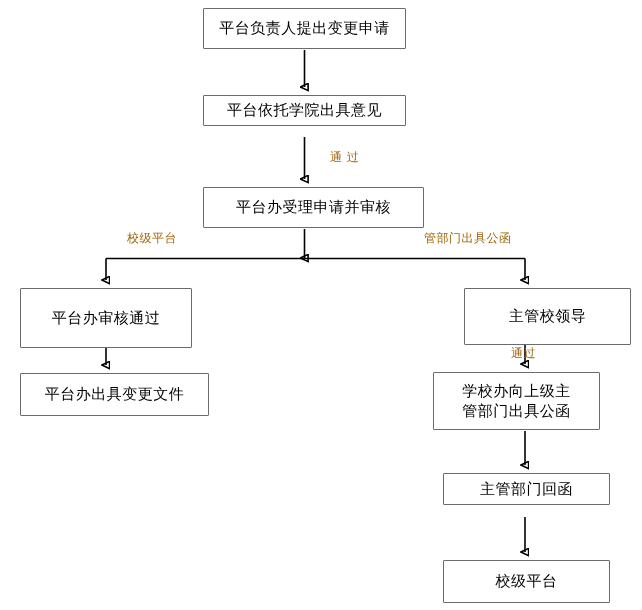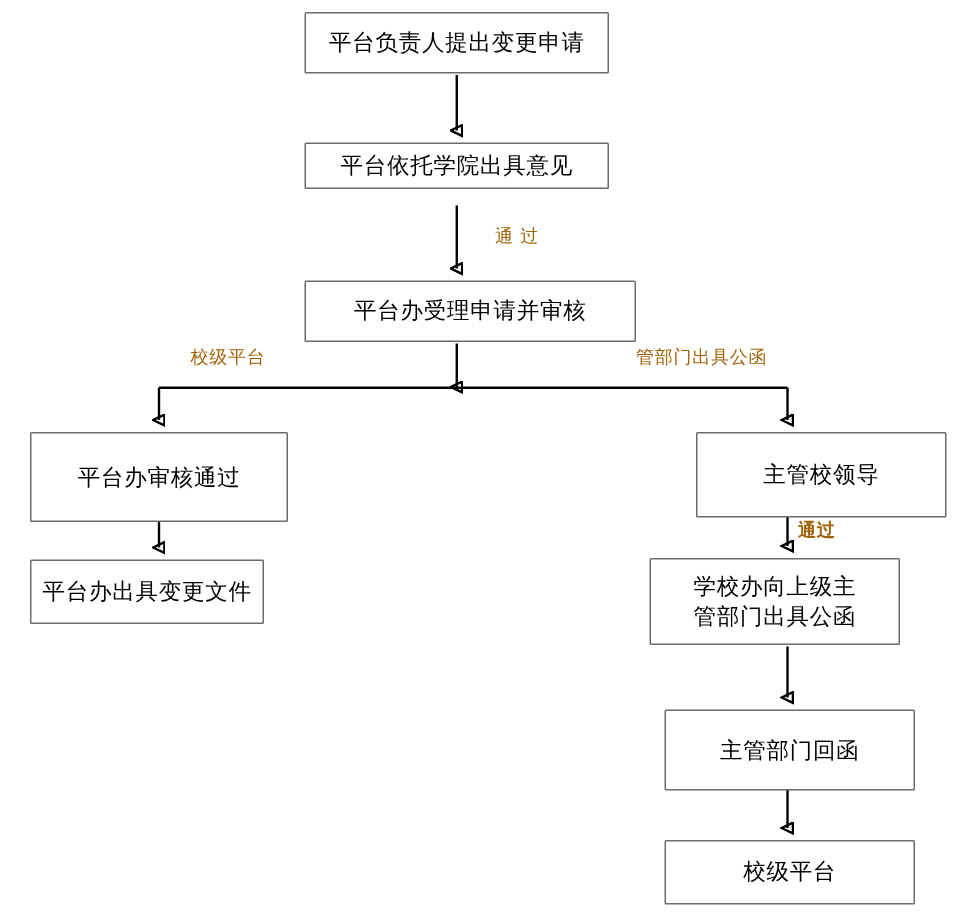--- a/index.html
+++ b/index.html
@@ -93,32 +93,32 @@
   </svg>
 
   <div class="node" style="left:203px; top:8px; width:203px; height:41px;">平台负责人提出变更申请</div>
 
   <div class="node" style="left:203px; top:95px; width:203px; height:31px;">平台依托学院出具意见</div>
 
   <div class="node" style="left:203px; top:187px; width:221px; height:41px;">平台办受理申请并审核</div>
 
   <div class="node" style="left:20px; top:288px; width:172px; height:60px;">平台办审核通过</div>
 
-  <div class="node" style="left:20px; top:373px; width:156px; height:43px;">平台办出具变更文件</div>
+  <div class="node" style="left:20px; top:373px; width:189px; height:43px;">平台办出具变更文件</div>
 
   <div class="node" style="left:443px; top:288px; width:167px; height:57px;margin-left:21px;">主管校领导</div>
 
   <div class="node" style="left:433px; top:372px; width:167px; height:58px;">学校办向上级主
 管部门出具公函</div>
 
-  <div class="node" style="left:443px; top:473px; width:167px; height:54px;">主管部门回函</div>
+  <div class="node" style="left:443px; top:473px; width:167px; height:32px;">主管部门回函</div>
 
   <div class="node" style="left:443px; top:560px; width:167px; height:43px;">校级平台</div>
 
   <div class="edge-label" style="left:330px; top:149px;">通 过</div>
 
   <div class="edge-label" style="left:109px; top:230px;margin-left:18px;">校级平台</div>
 
   <div class="edge-label" style="left:424px; top:230px;">管部门出具公函</div>
 
-  <div class="edge-label" style="left:532px; top:345px;font-weight:bold;">通过</div>
+  <div class="edge-label" style="left:511px; top:345px;">通过</div>
 
 </div>
 
 </body></html>

